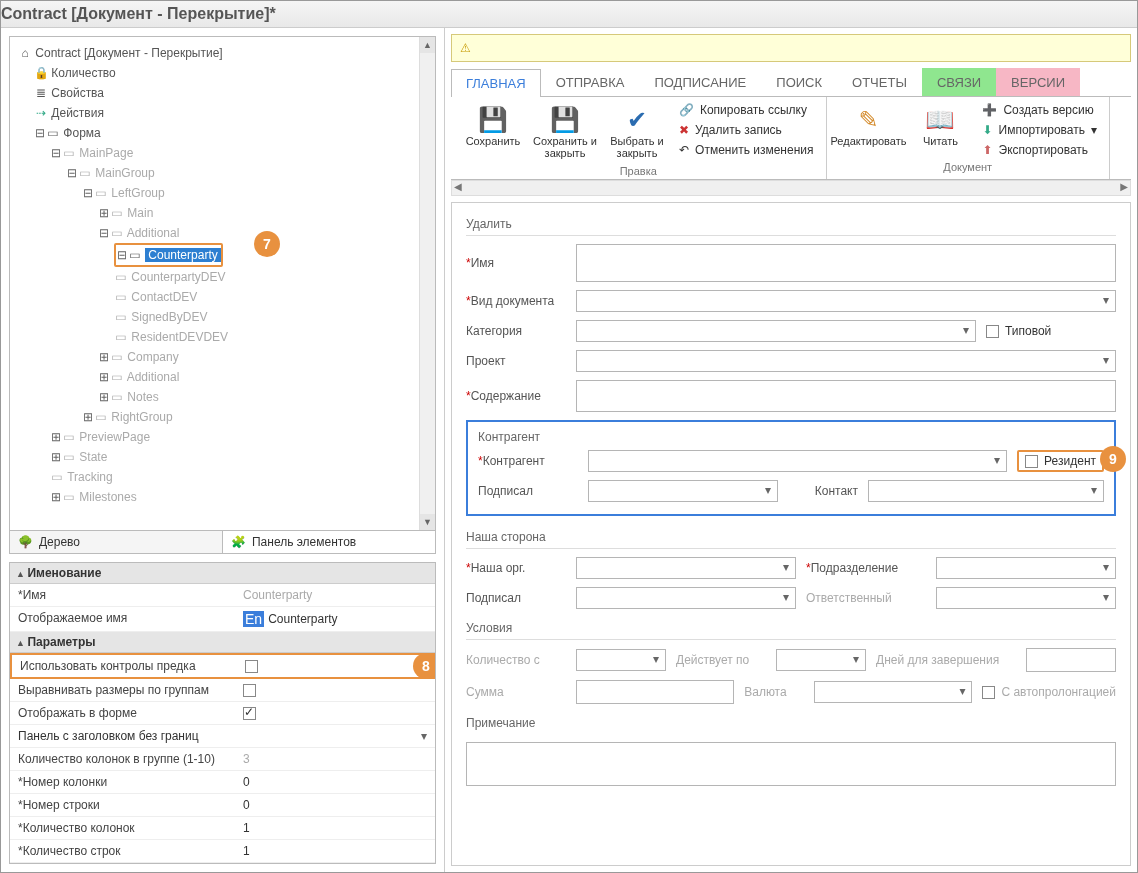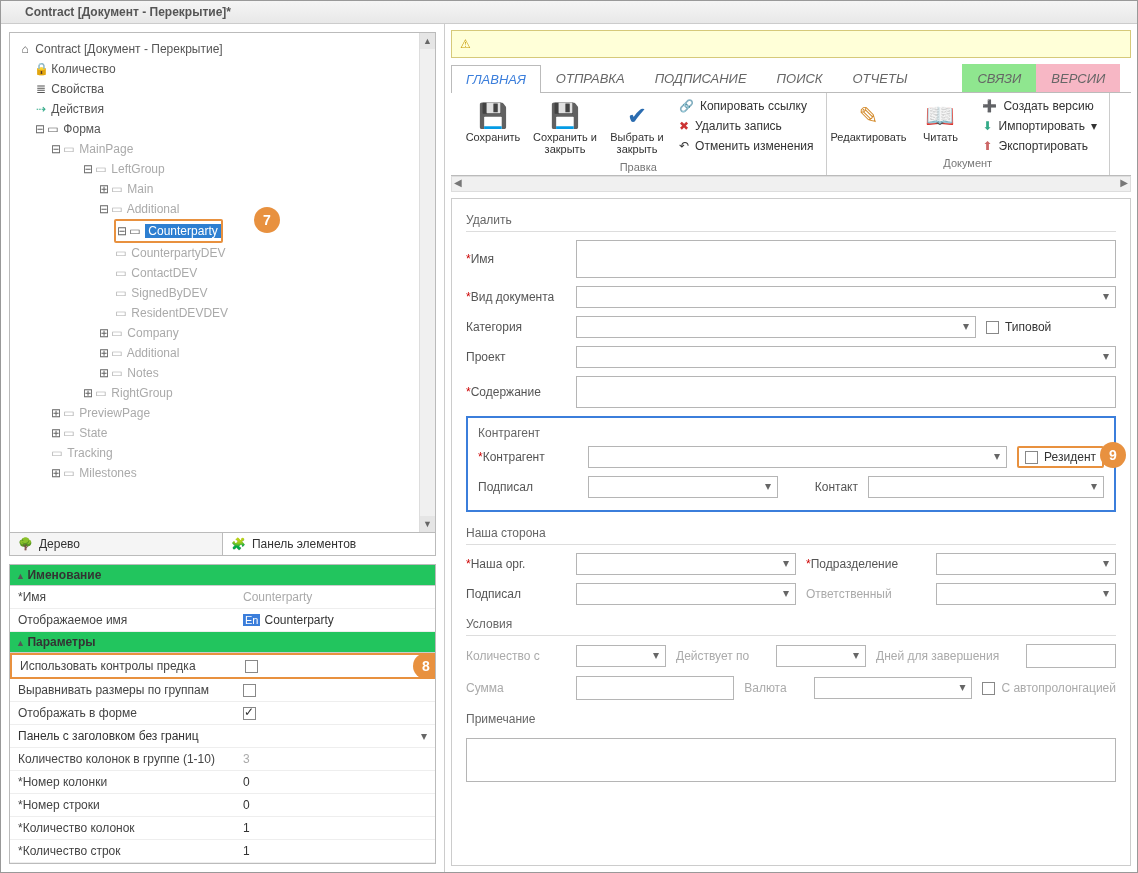--- a/index.html
+++ b/index.html
@@ -1,52 +1,52 @@
 <!DOCTYPE html>
 <html><head>
 <meta charset="utf-8">
 <style>
 * { box-sizing: border-box; margin: 0; padding: 0; }
 body { font-family: "Segoe UI", Arial, sans-serif; font-size: 12px; color: #333; background: #fff; width: 1138px; height: 873px; overflow: hidden; }
 .window { border: 1px solid #999; width: 1138px; height: 873px; display: flex; flex-direction: column; }
-.titlebar { background: linear-gradient(#f5f5f5,#e8e8e8); padding: 4px 24px; font-size: 12px; font-weight: bold; color: #555; border-bottom:1px solid #ccc;}
+.titlebar { background: linear-gradient(#f5f5f5,#e8e8e8); padding: 4px 0; font-size: 16px; font-weight: bold; color: #555; border-bottom:1px solid #ccc;}
 .body { flex:1; display:flex; }
 .leftpane { width: 460px; border-right:1px solid #ccc; display:flex; flex-direction:column; padding:8px; }
 .rightpane { flex:1; display:flex; flex-direction:column; }
 .treebox { flex:1; border:1px solid #bbb; overflow:auto; position:relative; }
 .tree { padding:6px 4px 6px 4px; }
 .tnode { white-space:nowrap; line-height:20px; color:#555; }
 .tnode.gray { color:#aaa; }
 .tnode .exp { display:inline-block; width:12px; text-align:center; color:#666; cursor:pointer;}
 .tnode .ic { display:inline-block; width:14px; text-align:center; }
 .tnode .sel { background:#2d7fd1; color:#fff; padding:0 3px;}
 .indent0{padding-left:4px}.indent1{padding-left:20px}.indent2{padding-left:36px}.indent3{padding-left:52px}.indent4{padding-left:68px}.indent5{padding-left:84px}.indent6{padding-left:100px}
 .vscroll-stub { position:absolute; right:0; top:0; width:16px; height:100%; background:#f0f0f0; border-left:1px solid #ddd;}
 .vscroll-stub .up, .vscroll-stub .dn{height:16px;background:#e5e5e5;text-align:center;font-size:9px;color:#666;line-height:16px;}
 .vscroll-stub .dn{position:absolute;bottom:0;width:100%;}
 .treetabs { display:flex; border-left:1px solid #bbb;border-right:1px solid #bbb;border-bottom:1px solid #bbb; }
 .treetabs .tab { flex:1; padding:4px 8px; display:flex; align-items:center; gap:6px; background:#fff;}
 .treetabs .tab.active{ background:#f5f5f5;}
 .treetabs .tab + .tab{border-left:1px solid #bbb;}
 .props { border:1px solid #bbb; margin-top:8px; overflow:auto;}
-.props .grp { background:#22c55e; font-weight:bold; padding:3px 6px; border-bottom:1px solid #ccc;}
+.props .grp { background:#e5e5e5; font-weight:bold; padding:3px 6px; border-bottom:1px solid #ccc;}
 .props .grp::before{content:"▲ "; font-size:9px; color:#555;}
 .props .row{display:flex; border-bottom:1px solid #eee;}
 .props .row.hl{border:2px solid #e8913f;}
 .props .lab{width:225px; padding:4px 8px; color:#444;}
 .props .val{flex:1; padding:4px 8px; color:#333; display:flex; align-items:center; gap:4px;}
 .props .val.gray{color:#aaa;}
 .chk{width:13px;height:13px;border:1px solid #888;display:inline-block;position:relative;}
 .chk.on::after{content:"✓";position:absolute;top:-3px;left:0;font-size:12px;}
 .warnbar{background:#ffffd8;border:1px solid #d6c97a;margin:6px;padding:6px 8px;display:flex;align-items:center;gap:8px;font-size:12px;}
 .warnbar .wic{color:#c79a00;}
-.ribtabs{display:flex;border-bottom:1px solid #bbb;margin:0 6px;font-style:italic;}
+.ribtabs{display:flex;border-bottom:1px solid #bbb;margin:0 6px;}
 .ribtabs .t{padding:6px 14px;font-size:13px;color:#666;cursor:pointer;border:1px solid transparent;border-bottom:none;}
 .ribtabs .t.active{color:#3b7edb;border-color:#bbb;background:#fff;position:relative;top:1px;}
-.ribtabs .t.green{background:#8fe68f;margin-left:40px;}
+.ribtabs .t.green{background:#8fe68f;}
 .ribtabs .t.pink{background:#f7b7c5;}
 .ribbon{display:flex;border-bottom:1px solid #bbb;margin:0 6px;}
 .rgrp{border-right:1px solid #ccc;padding:4px 8px 2px;display:flex;flex-direction:column;align-items:center;}
 .rgrp .btns{display:flex;gap:4px;align-items:flex-start;}
 .bigbtn{display:flex;flex-direction:column;align-items:center;justify-content:flex-start;width:68px;padding:4px 2px;font-size:11px;text-align:center;cursor:pointer;}
 .bigbtn .bic{font-size:24px;height:30px;display:flex;align-items:center;justify-content:center;}
 .smbtns{display:flex;flex-direction:column;gap:2px;}
 .smbtn{display:flex;align-items:center;gap:6px;padding:2px 4px;font-size:12px;cursor:pointer;white-space:nowrap;}
 .rgrp .cap{font-size:11px;color:#777;padding-top:2px;}
 .hscroll-stub{height:16px;margin:0 6px;background:#f0f0f0;border:1px solid #ddd;position:relative;}
@@ -80,20 +80,21 @@
             <div class="up">▲</div>
             <div class="dn">▼</div>
           </div>
         <div class="tree">
           <div class="tnode indent0"><span class="ic">⌂</span> <span>Contract [Документ - Перекрытие]</span></div>
           <div class="tnode indent1"><span class="ic" style="color:#e6a23c">🔒</span> <span>Количество</span></div>
           <div class="tnode indent1"><span class="ic">≣</span> <span>Свойства</span></div>
           <div class="tnode indent1"><span class="ic" style="color:#3a8">⇢</span> <span>Действия</span></div>
           <div class="tnode indent1"><span class="exp">⊟</span><span class="ic">▭</span> <span>Форма</span></div>
           <div class="tnode gray indent2"><span class="exp">⊟</span><span class="ic">▭</span> <span>MainPage</span></div>
+          <div class="tnode gray indent3"><span class="exp">⊟</span><span class="ic">▭</span> <span>MainGroup</span></div>
           <div class="tnode gray indent4"><span class="exp">⊟</span><span class="ic">▭</span> <span>LeftGroup</span></div>
           <div class="tnode gray indent5"><span class="exp">⊞</span><span class="ic">▭</span> <span>Main</span></div>
           <div class="tnode gray indent5"><span class="exp">⊟</span><span class="ic">▭</span> <span>Additional</span></div>
           <div style="position:relative;">
             <div class="tnode indent5 hlbox" style="display:inline-block;margin-left:100px;padding-left:0;"><span class="exp">⊟</span><span class="ic">▭</span> <span class="sel">Counterparty</span></div>
             <div class="callout" style="top:-12px;left:240px;">7</div>
           </div>
           <div class="tnode gray indent6"><span class="ic">▭</span> <span>CounterpartyDEV</span></div>
           <div class="tnode gray indent6"><span class="ic">▭</span> <span>ContactDEV</span></div>
           <div class="tnode gray indent6"><span class="ic">▭</span> <span>SignedByDEV</span></div>
@@ -120,21 +121,21 @@
       </div>
       <div class="props" style="position:relative;">
         <div class="grp">Именование</div>
         <div class="row">
             <div class="lab">*Имя</div>
             <div class="val gray">Counterparty</div>
           </div>
         <div class="row">
             <div class="lab">Отображаемое имя</div>
             <div class="val">
-              <span style="background:#3b7edb;color:#fff;padding:0 2px;font-size:11px;">En</span>
+              <span style="background:#3b7edb;color:#fff;padding:0 2px;font-size:14px;">En</span>
               <span>Counterparty</span>
             </div>
           </div>
         <div class="grp">Параметры</div>
         <div style="position:relative;">
           <div class="row hl">
               <div class="lab">Использовать контролы предка</div>
               <div class="val">
                 <span class="chk"></span>
               </div>

